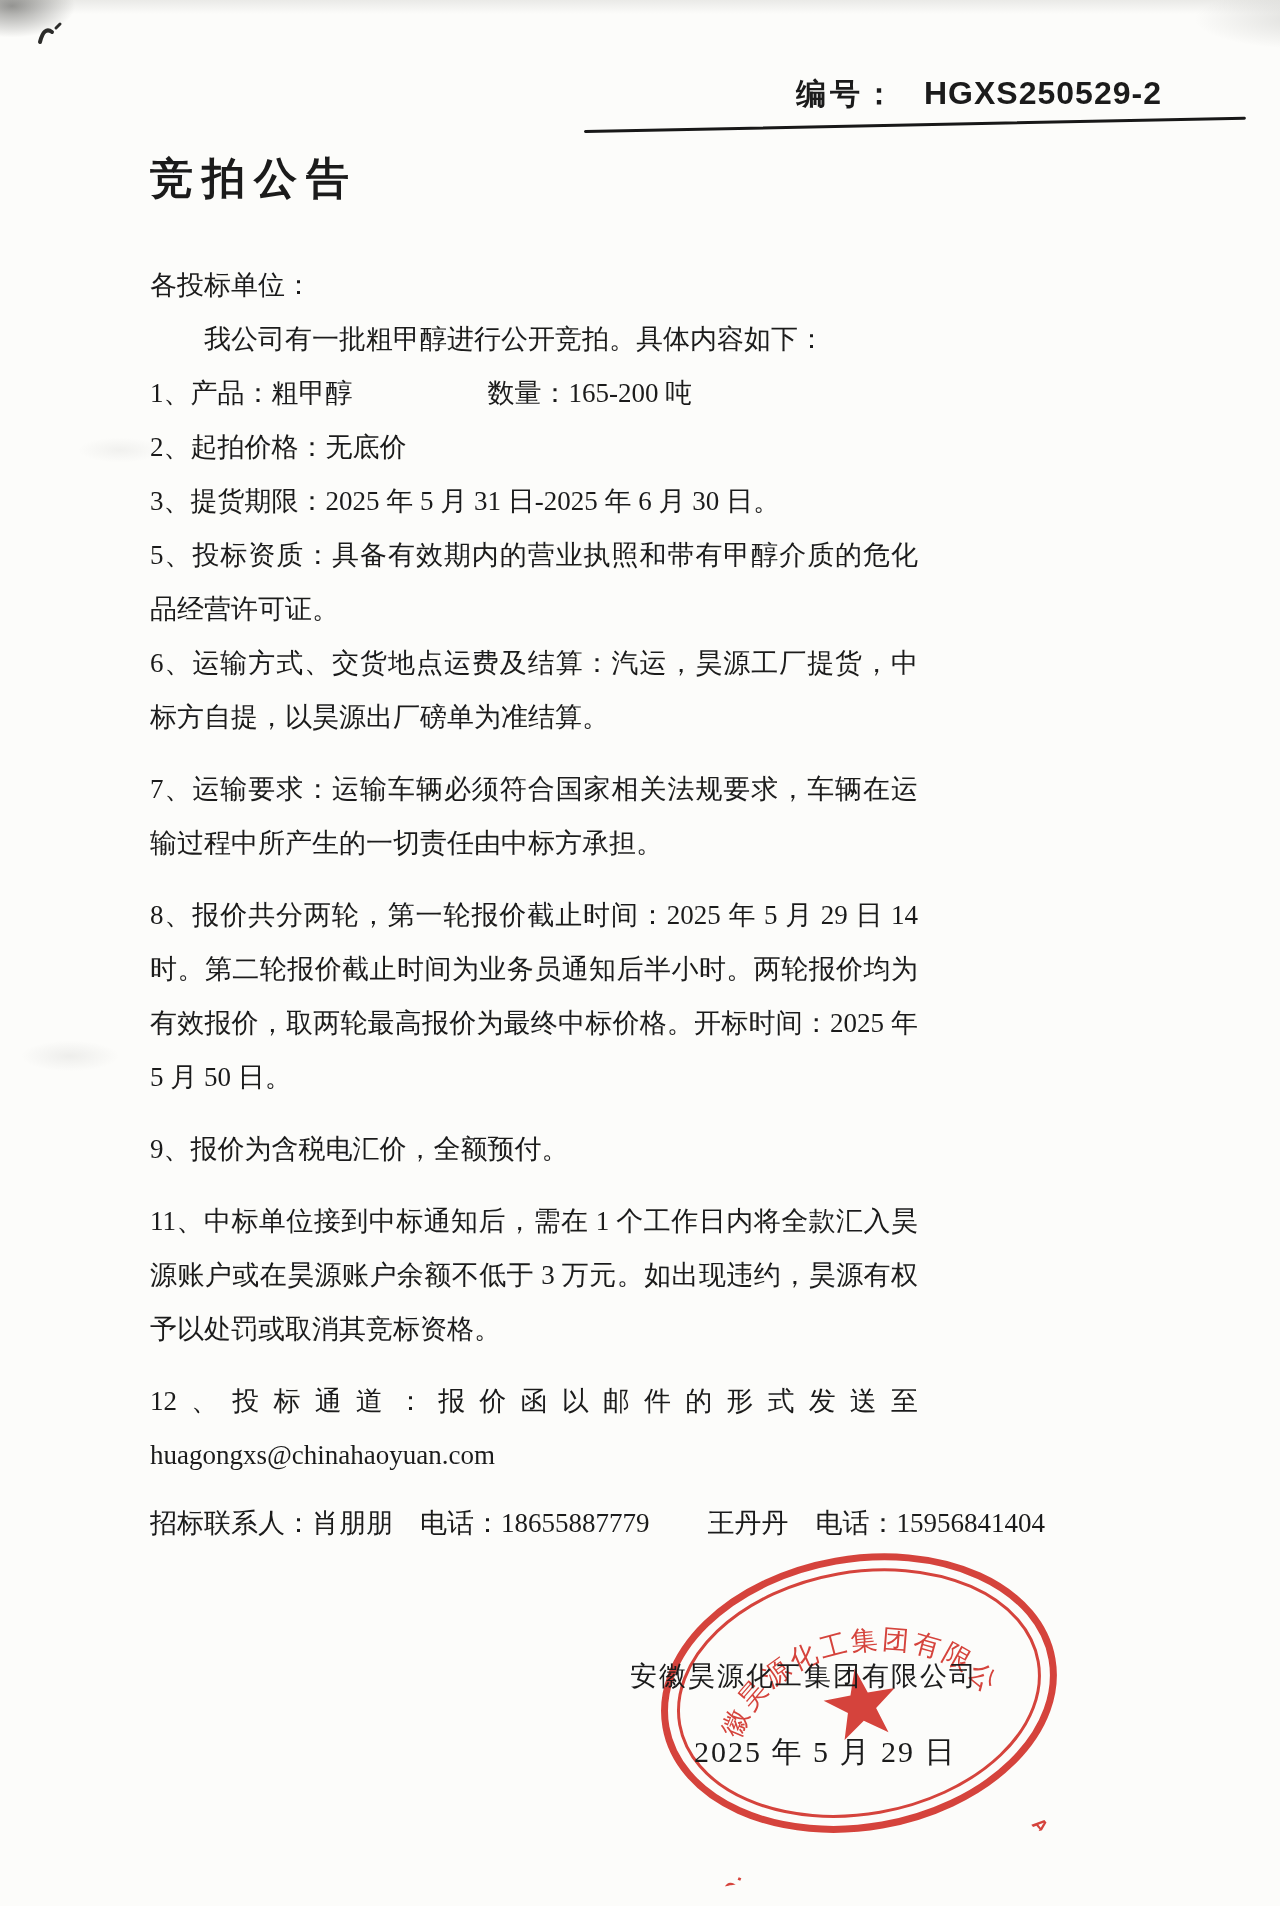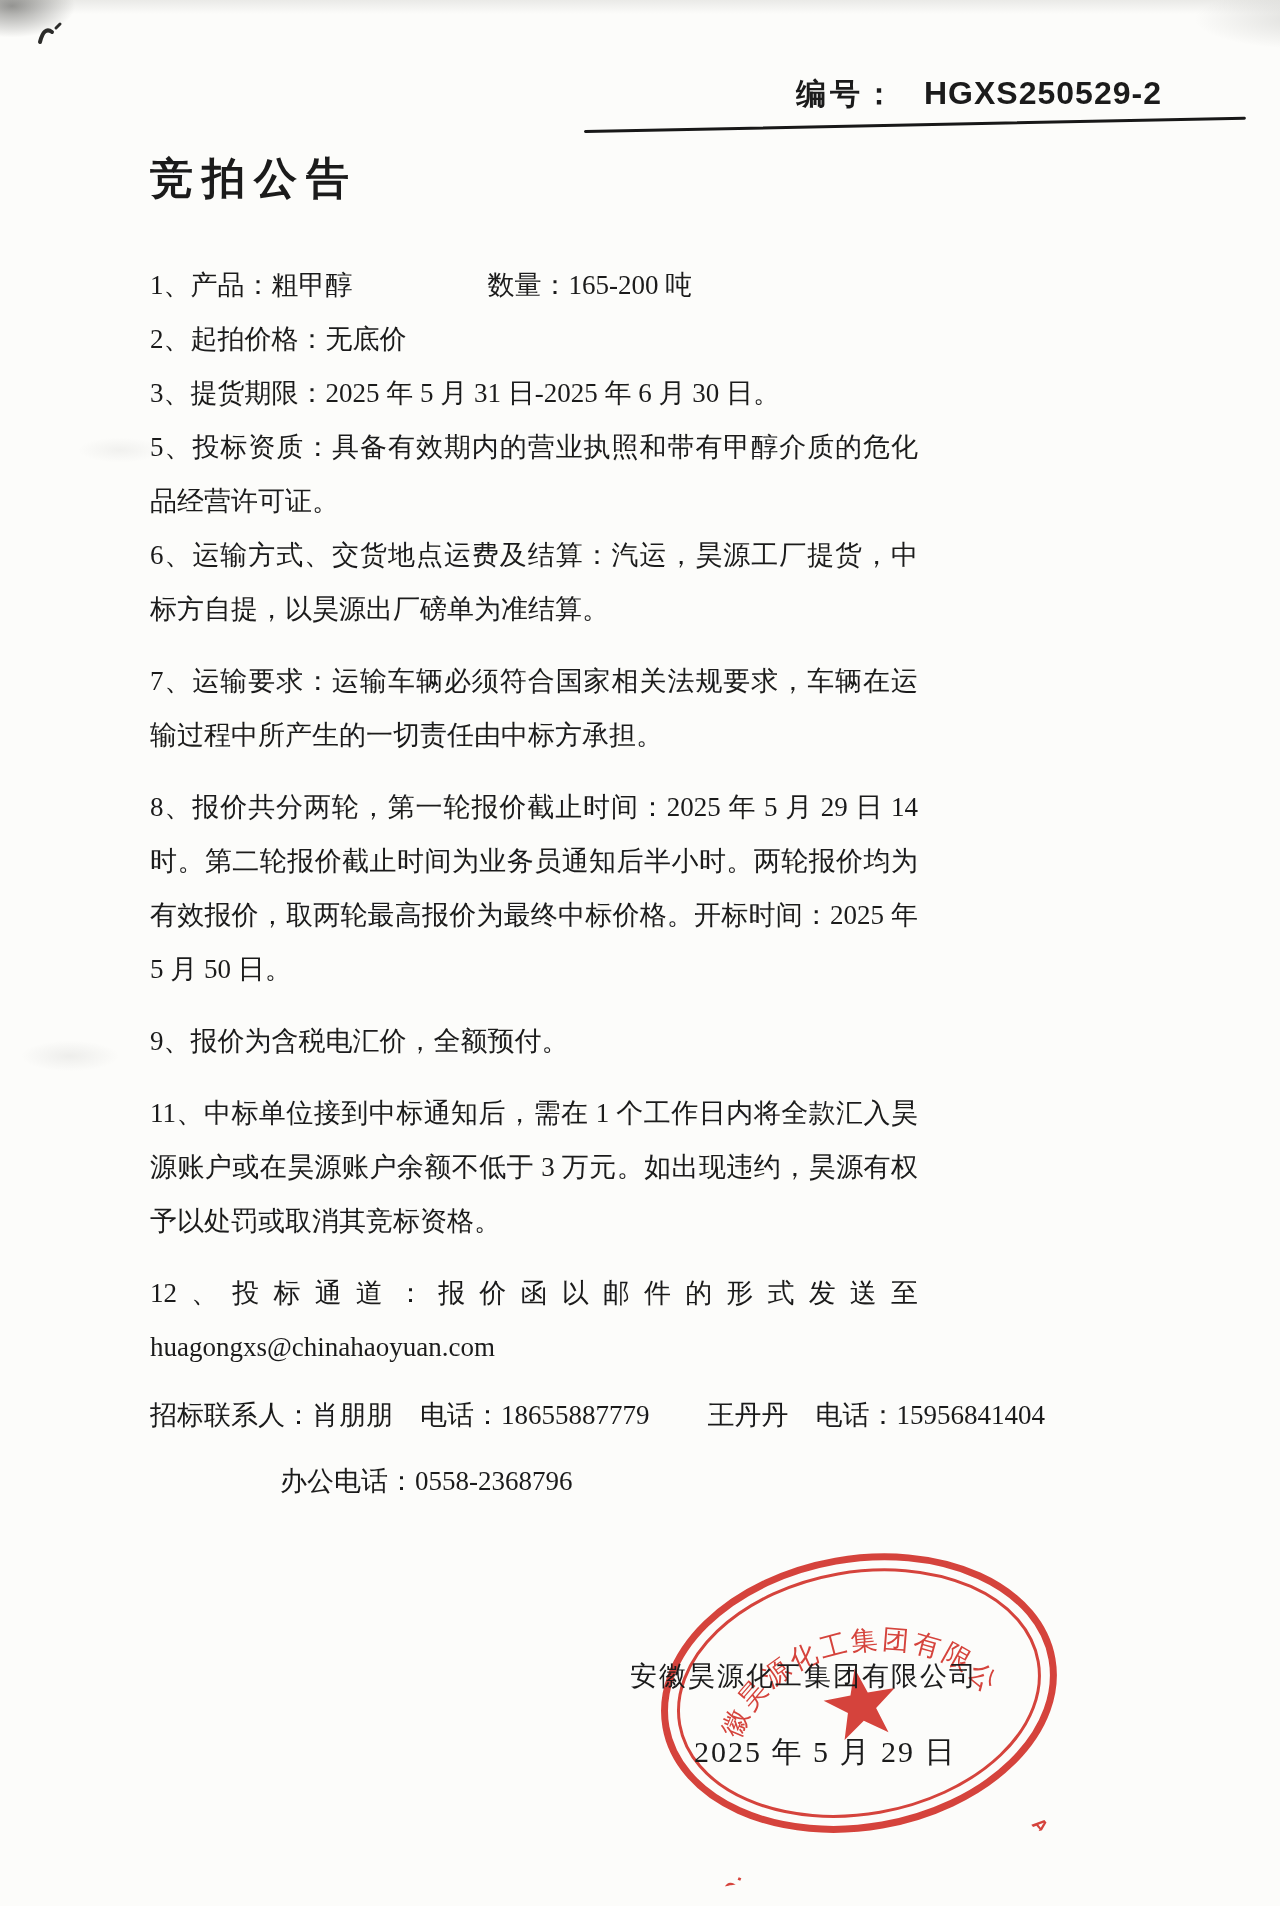--- a/index.html
+++ b/index.html
@@ -57,35 +57,36 @@
   </div>
 
   <div class="doc-number">
     <span class="doc-number-label">编号：</span><span class="doc-number-value">HGXS250529-2</span>
   </div>
   <div class="header-underline"></div>
 
   <h1 class="title">竞拍公告</h1>
 
   <div class="body-block">
+    <p class="salutation">各投标单位：</p>
+    <p class="intro">我公司有一批粗甲醇进行公开竞拍。具体内容如下：</p>
     <p class="item">1、产品：粗甲醇　　　　　数量：165-200 吨</p>
     <p class="item">2、起拍价格：无底价</p>
     <p class="item">3、提货期限：2025 年 5 月 31 日-2025 年 6 月 30 日。</p>
     <p class="item">5、投标资质：具备有效期内的营业执照和带有甲醇介质的危化品经营许可证。</p>
     <p class="item sp">6、运输方式、交货地点运费及结算：汽运，昊源工厂提货，中标方自提，以昊源出厂磅单为准结算。</p>
     <p class="item sp">7、运输要求：运输车辆必须符合国家相关法规要求，车辆在运输过程中所产生的一切责任由中标方承担。</p>
     <p class="item sp">8、报价共分两轮，第一轮报价截止时间：2025 年 5 月 29 日 14 时。第二轮报价截止时间为业务员通知后半小时。两轮报价均为有效报价，取两轮最高报价为最终中标价格。开标时间：2025 年 5 月 50 日。</p>
     <p class="item sp">9、报价为含税电汇价，全额预付。</p>
     <p class="item sp">11、中标单位接到中标通知后，需在 1 个工作日内将全款汇入昊源账户或在昊源账户余额不低于 3 万元。如出现违约，昊源有权予以处罚或取消其竞标资格。</p>
     <p class="item sp">12、投标通道：报价函以邮件的形式发送至 huagongxs@chinahaoyuan.com</p>
     <div class="contact-row">
       <span>招标联系人：肖朋朋　电话：18655887779</span>
       <span>王丹丹　电话：15956841404</span>
     </div>
-    <p class="office">办公电话：0558-2368796</p>
   </div>
 
   <div class="stamp">
     <svg width="430" height="322" viewBox="0 0 430 322">
       <defs>
         <path id="seal-rim" d="M 215,255 A 160,100 0 1 1 214.9,255"></path>
         <path id="seal-arc" d="M 88,185 A 130,92 0 0 1 342,185"></path>
       </defs>
       <ellipse cx="215" cy="155" rx="196" ry="134" fill="none" stroke="#d5342c" stroke-width="7"></ellipse>
       <ellipse cx="215" cy="155" rx="182" ry="121" fill="none" stroke="#d5342c" stroke-width="3"></ellipse>

